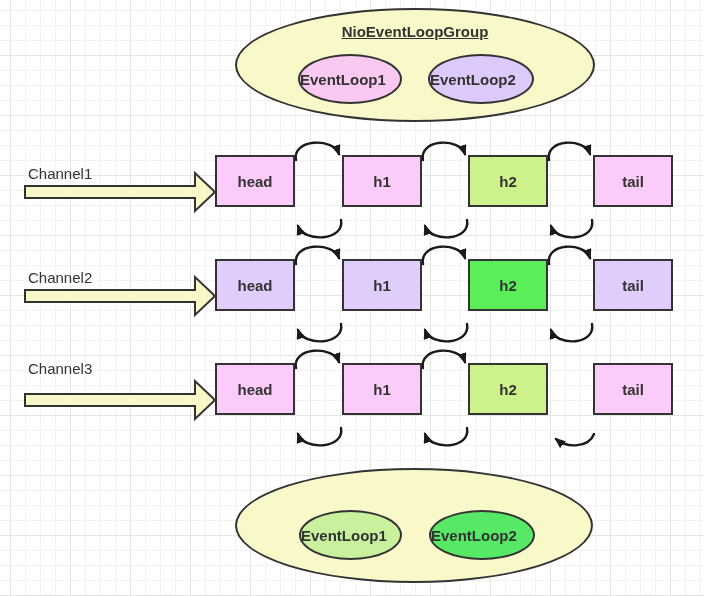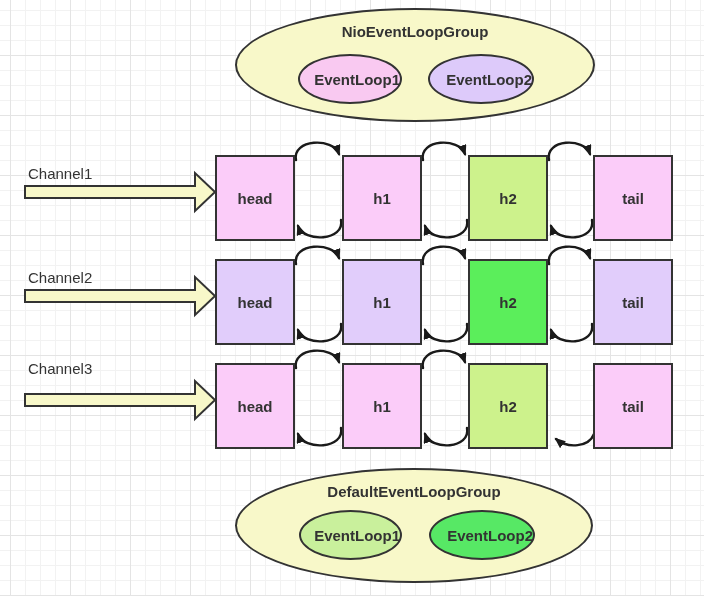--- a/index.html
+++ b/index.html
@@ -20,29 +20,29 @@
   }
   .overlay{position:absolute;left:0;top:0;width:704px;height:596px;}
   .blockarrow{stroke:#333333;stroke-width:2;stroke-linejoin:miter;}
   .arcs path{fill:none;stroke:#1a1a1a;stroke-width:2.4;stroke-linecap:round;}
   .group{
     position:absolute;border:2px solid #333333;border-radius:50%;
     box-sizing:border-box;
   }
   .group-title{
     position:absolute;left:0;right:0;top:13px;text-align:center;
-    font-size:15px;font-weight:700;color:#333333;
+    font-size:15px;font-weight:700;color:#333333;text-decoration:underline;
   }
   .loop{
     position:absolute;border:2px solid #333333;border-radius:50%;
-    box-sizing:border-box;display:flex;align-items:center;justify-content:flex-end;
+    box-sizing:border-box;display:flex;align-items:center;justify-content:flex-start;
     font-size:15px;font-weight:700;color:#333333;
   }
   .node{
-    position:absolute;width:80px;height:86px;border:2px solid #333333;
+    position:absolute;width:80px;height:52px;border:2px solid #333333;
     box-sizing:border-box;display:flex;align-items:center;justify-content:center;
     font-size:15px;font-weight:700;color:#333333;
   }
   .ch-label{
     position:absolute;font-size:15px;font-weight:400;color:#333333;
   }
 </style>
 </head>
 <body>
 
@@ -132,21 +132,20 @@
     <span>h1</span>
   </div>
   <div class="node" style="left: 468px; top: 363px; background-color: rgb(205, 242, 140);">
     <span>h2</span>
   </div>
   <div class="node" style="left: 593px; top: 363px; background-color: rgb(251, 204, 249);">
     <span>tail</span>
   </div>
 
   <div class="group" style="left: 235px; top: 468px; width: 358px; height: 115px; background-color: rgb(248, 248, 201);">
-    <div class="group-title">DefaultEventLoopGroup</div>
     <div class="loop" style="left: 62px; top: 40px; width: 103px; height: 50px; background-color: rgb(201, 240, 156);">
       <span>EventLoop1</span>
     </div>
     <div class="loop" style="left: 192px; top: 40px; width: 106px; height: 50px; background-color: rgb(87, 232, 101);">
       <span>EventLoop2</span>
     </div>
   </div>
 
 </div>
 

